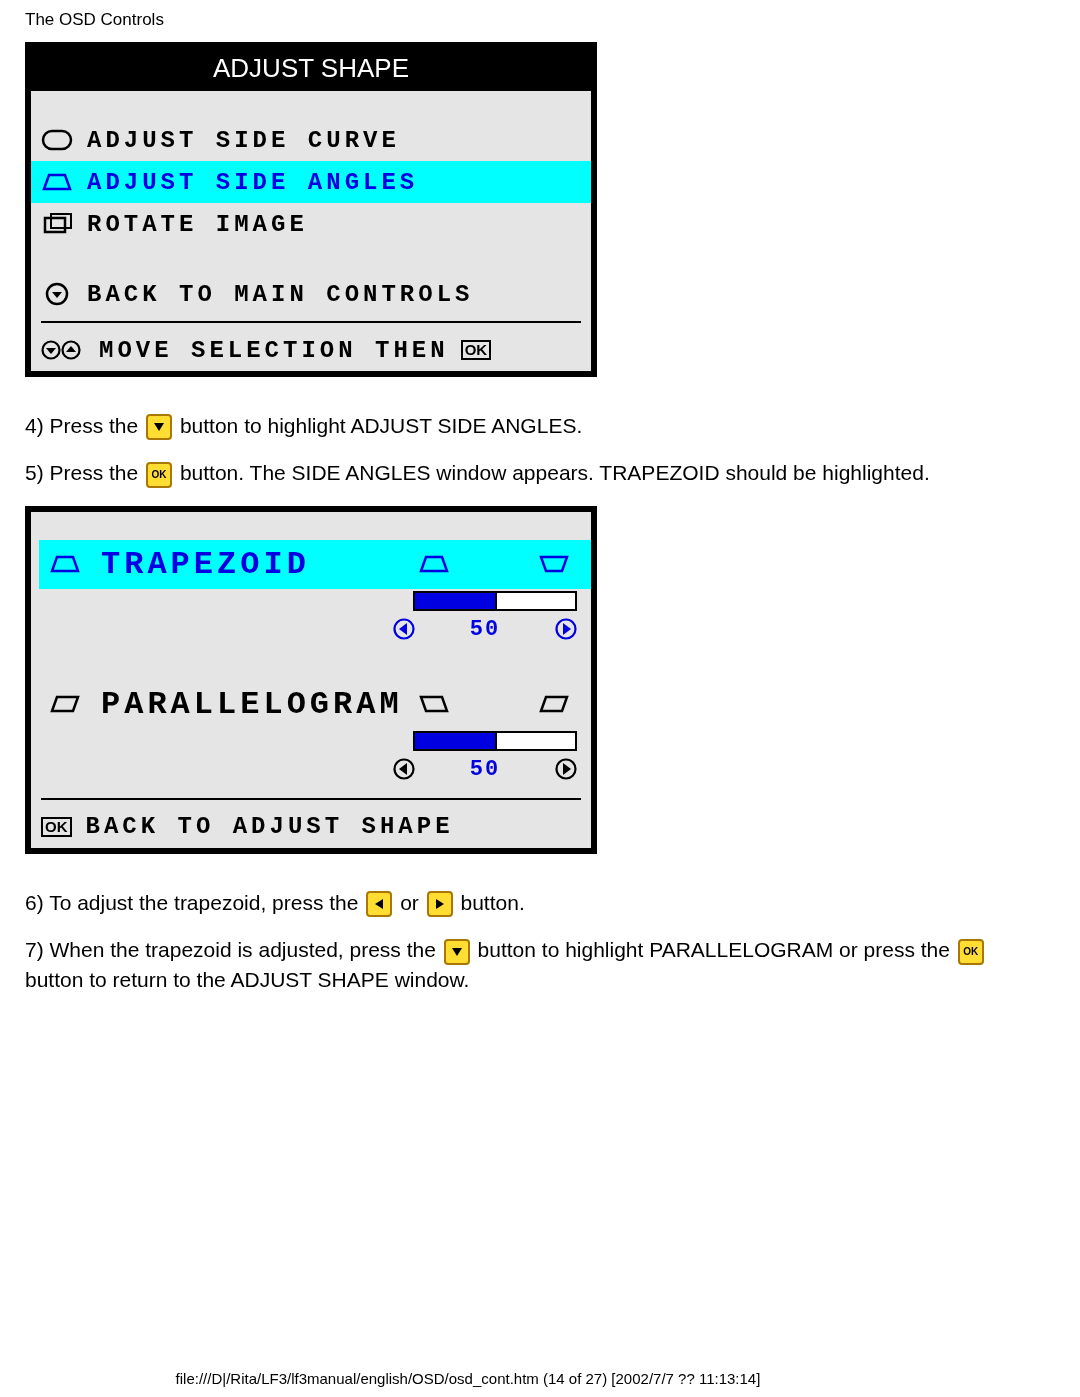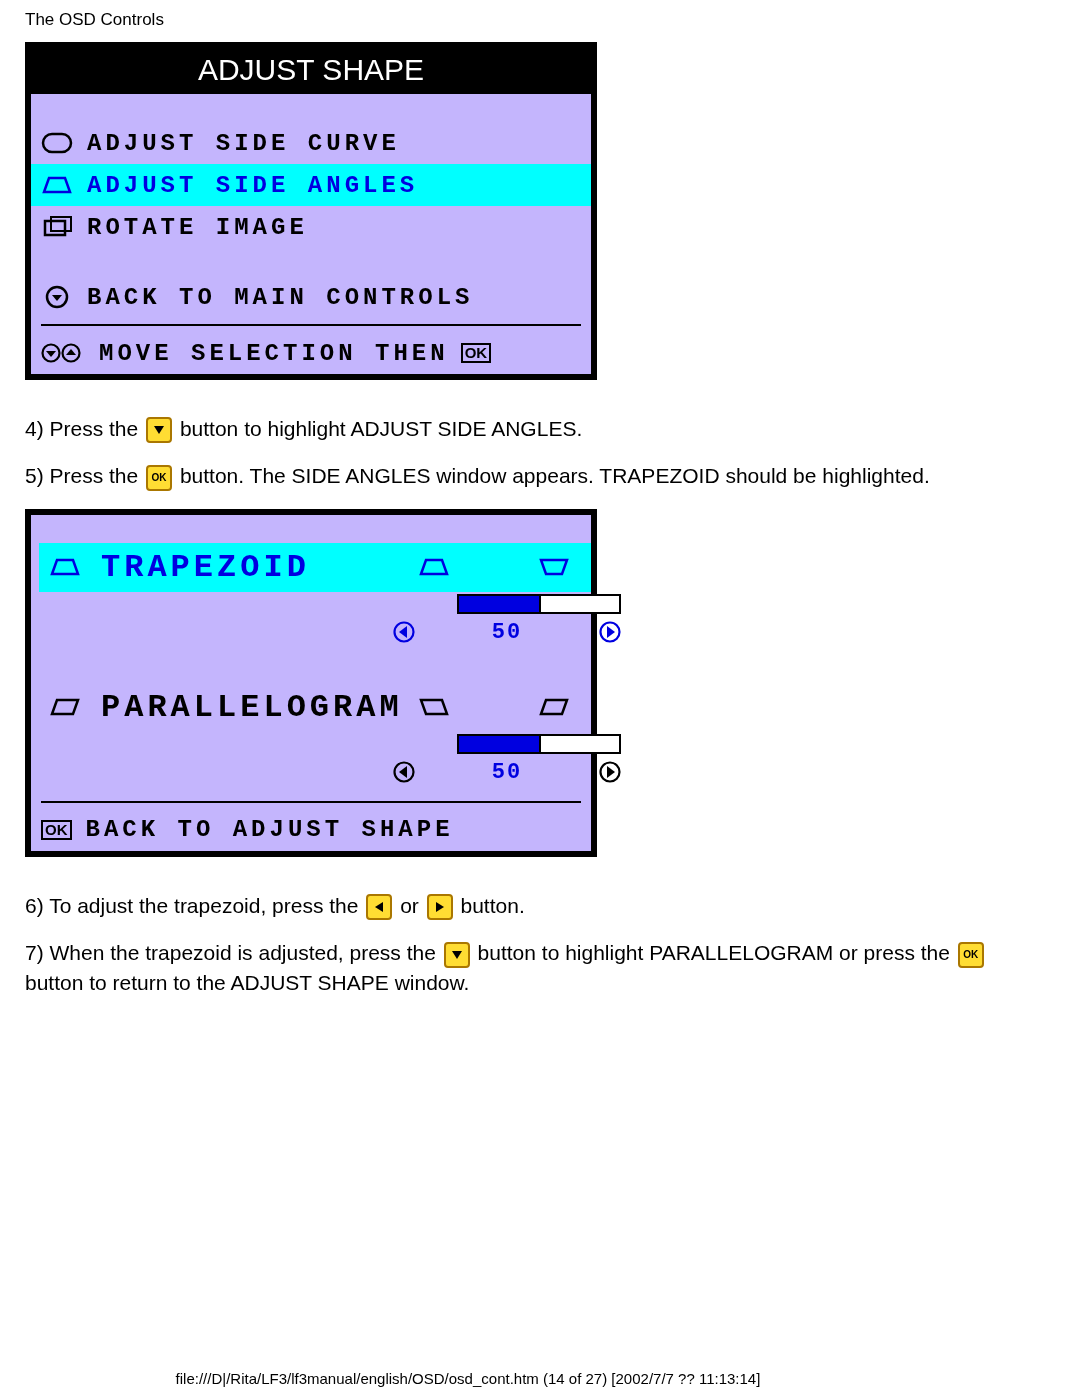--- a/index.html
+++ b/index.html
@@ -16,30 +16,30 @@
     font-size: 17px;
     margin-bottom: 12px;
   }
   .osd-box {
     background: #000;
     padding: 6px;
     margin-bottom: 18px;
     display: inline-block;
   }
   .osd-inner {
-    background: #c4b5fd;
+    background: #e5e5e5;
     font-family: "Courier New", monospace;
     font-weight: bold;
     letter-spacing: 4px;
   }
   .osd-title-bar {
     background: #000;
     color: #fff;
     text-align: center;
-    font-size: 30px;
+    font-size: 26px;
     padding: 5px 0 7px 0;
   }
   .osd-row {
     display: flex;
     align-items: center;
     font-size: 24px;
     padding: 4px 10px;
     min-height: 34px;
   }
   .osd-row.highlight {
@@ -149,21 +149,21 @@
   .slider-fill {
     position: absolute;
     left: 0; top: 0; bottom: 0;
     width: 50%;
     background: #0000e0;
     border-right: 2px solid #000;
   }
   .slider-controls {
     display: flex;
     align-items: center;
-    gap: 62px;
+    gap: 40px;
   }
   .slider-controls .val {
     width: 60px;
     text-align: center;
     color: #0000e0;
     font-weight: bold;
   }
 
   .footer {
     position: absolute;

